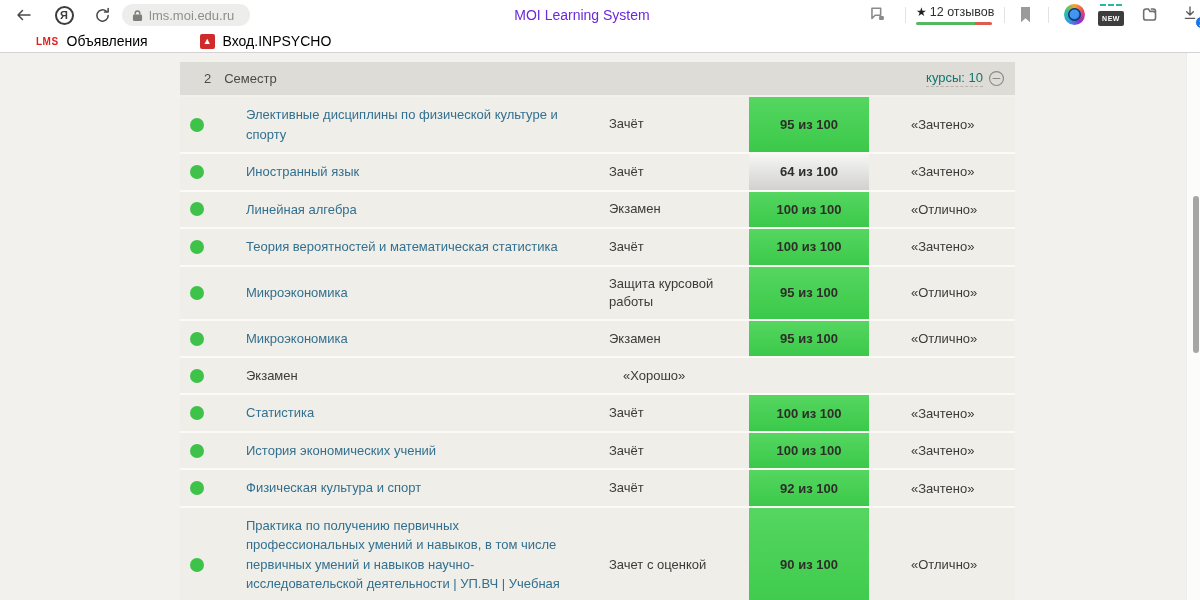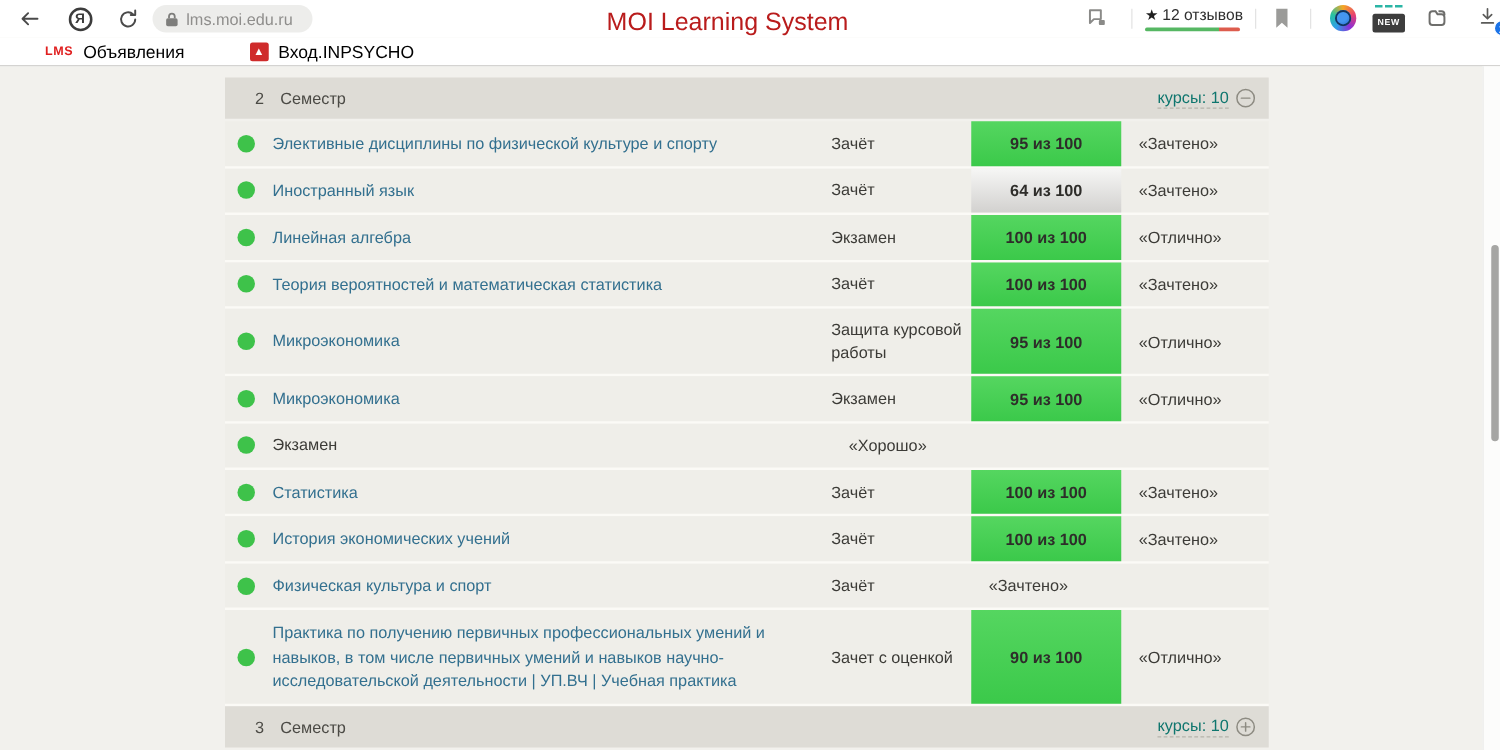--- a/index.html
+++ b/index.html
@@ -8,21 +8,21 @@
 
   
   .topbar { position:absolute; top:0; left:0; width:1200px; height:30px; background:#ffffff; z-index:5; }
   .chrome-btn { position:absolute; top:3px; width:24px; height:24px; display:flex; align-items:center; justify-content:center; }
   .back-btn { left:12px; }
   .yandex-btn { left:52px; }
   .yandex-circle { width:19px; height:19px; border:2px solid #3c3c3c; border-radius:50%; display:flex; align-items:center; justify-content:center; font-size:11px; font-weight:bold; color:#3c3c3c; }
   .refresh-btn { left:90px; }
   .url-pill { position:absolute; left:122px; top:4px; width:128px; height:22px; background:#ededeb; border-radius:11px; display:flex; align-items:center; padding:0 10px; gap:6px; }
   .url-text { font-size:13px; color:#8f8e8c; white-space:nowrap; }
-  .page-title { position:absolute; left:582px; top:7px; transform:translateX(-50%); font-size:20px; color:#b91c1c; white-space:nowrap; }
+  .page-title { position:absolute; left:582px; top:7px; transform:translateX(-50%); font-size:14px; color:#6d28d9; white-space:nowrap; }
   .divider { position:absolute; top:7px; width:1px; height:16px; background:#e3e3e3; }
   .protect { position:absolute; left:868px; top:5px; }
   .reviews { position:absolute; left:916px; top:5px; font-size:12.5px; color:#2f2f2f; white-space:nowrap; }
   .reviews .star { font-size:12px; color:#1f1f1f; margin-right:3px; }
   .reviews-underline { position:absolute; left:916px; top:22px; width:76px; height:3px; border-radius:2px;
       background:linear-gradient(to right,#56b763 0 78%, #dd5c4d 78% 100%); }
   .bookmark-flag { position:absolute; left:1018px; top:6px; }
   .ext-circle { position:absolute; left:1064px; top:4px; width:21px; height:21px; border-radius:50%;
       background:conic-gradient(#f5a623,#e8426e,#8b2fd6,#2f9de8,#27c3a0,#f5a623); display:flex; align-items:center; justify-content:center; }
   .ext-circle::after { content:""; width:13px; height:13px; border-radius:50%; background:radial-gradient(circle at 40% 35%, #4596f0 0 40%, #1b5fc2 100%); box-shadow:0 0 0 1.5px #12355e inset; }
@@ -42,21 +42,21 @@
 
   
   .content { position:absolute; left:180px; top:62px; width:835px; }
   .sem-header { height:33px; background:#dedcd6; display:flex; align-items:center; padding:0 10px 0 24px; margin-bottom:2px; }
   .sem-num { font-size:13px; color:#4b4a45; margin-right:13px; }
   .sem-label { font-size:13px; color:#4b4a45; }
   .sem-right { margin-left:auto; display:flex; align-items:center; gap:5px; }
   .courses-link { font-size:13px; color:#0f766e; border-bottom:1px dashed #b5b3ab; line-height:1.25; cursor:pointer; }
   .toggle-icon { width:17px; height:17px; cursor:pointer; display:block; }
 
-  .grade-row { display:grid; grid-template-columns:38px 1fr 112px 120px 118px; align-items:center; background:#efeee9; border-bottom:2px solid #fbfaf6; min-height:37px; }
+  .grade-row { display:grid; grid-template-columns:38px 1fr 112px 120px 118px; align-items:center; background:#efeee9; border-bottom:2px solid #fbfaf6; min-height:37px;gap:28px; }
   .dot-cell { display:flex; align-items:center; justify-content:flex-start; padding-left:10px; height:100%; }
   .status-dot { width:14px; height:14px; border-radius:50%; background:#3ec24a; }
   .course-cell { padding:8px 12px 8px 0; }
   .course-link { font-size:13px; color:#33708f; line-height:1.5; cursor:pointer; }
   .type-cell { font-size:13px; color:#3c3b37; line-height:1.4; padding:8px 6px 8px 0; }
   .badge-cell { align-self:stretch; display:flex; align-items:center; justify-content:center; font-size:13px; font-weight:bold; color:#2e2d2a; }
   .badge-green  { background:linear-gradient(180deg,#55d660 0%, #3bc94a 100%); }
   .badge-gray   { background:linear-gradient(180deg,#f6f6f5 0%, #d2d1cf 100%); }
   .badge-yellow { background:linear-gradient(180deg,#f6ec49 0%, #ecdc1d 100%); }
   .grade-cell { font-size:13px; color:#3c3b37; padding-left:14px; }
@@ -263,20 +263,21 @@
   </div>
 
   <div class="grade-row">
     <div class="dot-cell">
       <span class="status-dot"></span>
     </div>
     <div class="course-cell">
       <span class="course-link">Физическая культура и спорт</span>
     </div>
     <div class="type-cell">Зачёт</div>
+    <div class="badge-cell badge-green">92 из 100</div>
     <div class="grade-cell">«Зачтено»</div>
   </div>
 
   <div class="grade-row">
     <div class="dot-cell">
       <span class="status-dot"></span>
     </div>
     <div class="course-cell">
       <span class="course-link">Практика по получению первичных профессиональных умений и навыков, в том числе первичных умений и навыков научно-исследовательской деятельности | УП.ВЧ | Учебная практика</span>
     </div>

